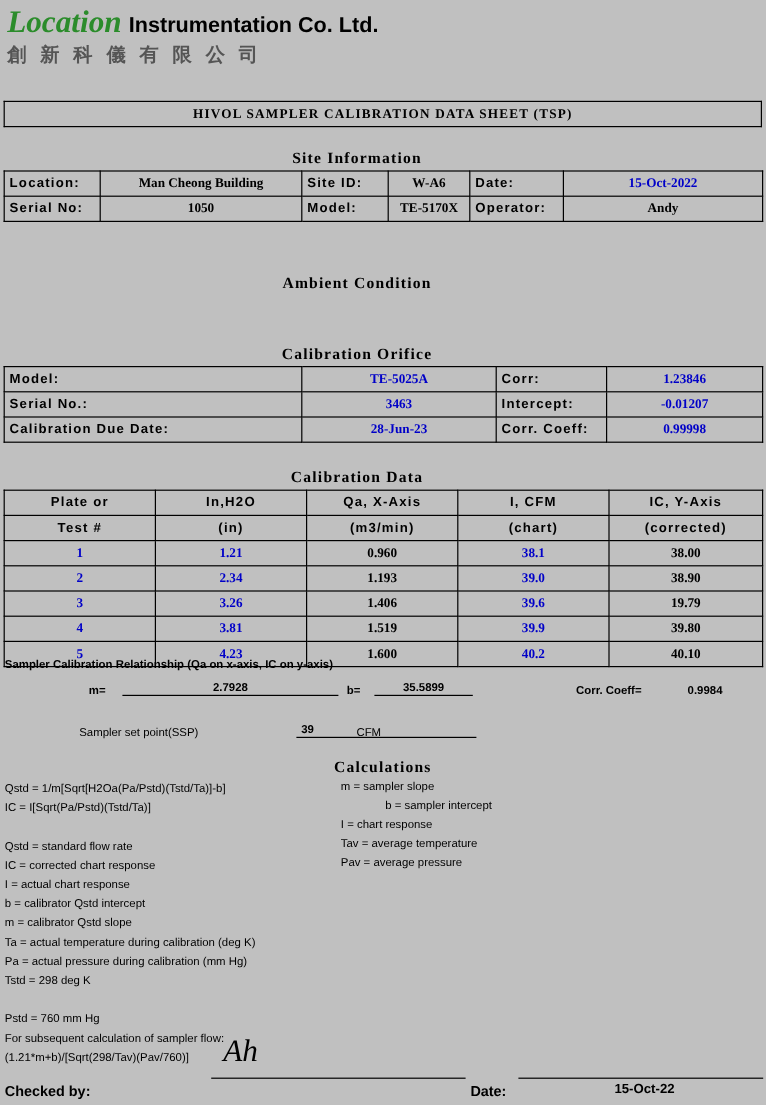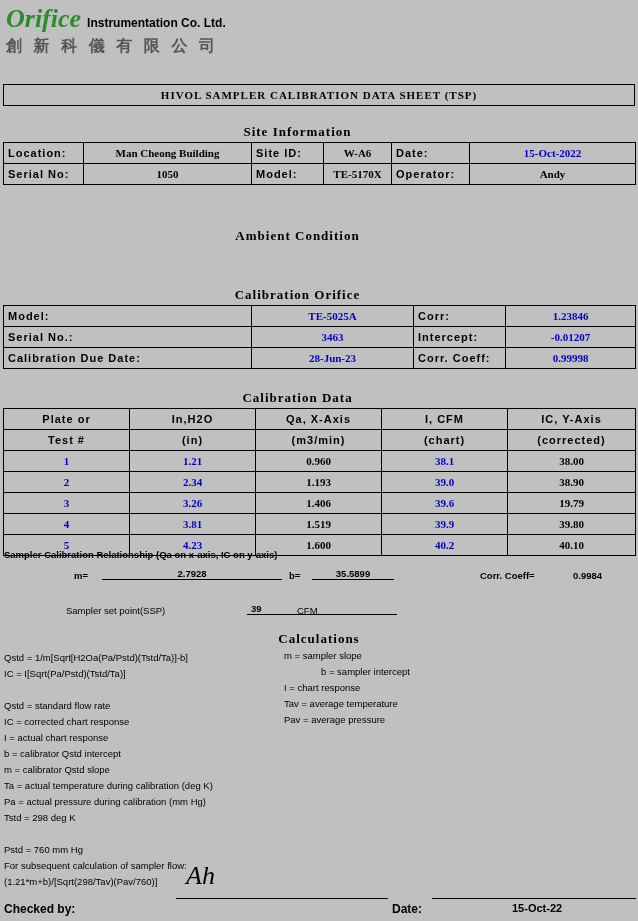--- a/index.html
+++ b/index.html
@@ -16,21 +16,21 @@
   
   .brandrow{position:absolute;left:6px;top:4px;width:620px;height:48px;}
   .brand-inno{
     font-family:"Liberation Serif", serif;
     font-style:italic;font-weight:bold;font-size:26px;
     color:#2b8c2b; letter-spacing:0px;
     display:inline-block;vertical-align:baseline;
   }
   .brand-rest{
     font-family:"Liberation Sans", sans-serif;
-    font-weight:bold;font-size:12px;color:#000;
+    font-weight:bold;font-size:18px;color:#000;
     display:inline-block;vertical-align:baseline;margin-left:6px;
   }
   .brand-cn{
     margin-top:2px;
     font-family:"DejaVu Sans", sans-serif;
     font-size:16px;font-weight:bold;color:#555;letter-spacing:3px;
   }
 
   
   .tbl{position:absolute;border-collapse:collapse;table-layout:fixed;}
@@ -68,21 +68,21 @@
     font-family:"Liberation Serif", serif;
     font-style:italic;font-size:26px;color:#000000;
   }
 </style>
 </head>
 <body>
 
 <div class="page">
 
   <div class="brandrow">
-    <span class="brand-inno">Orifice</span><span class="brand-rest">Instrumentation Co. Ltd.</span>
+    <span class="brand-inno">Location</span><span class="brand-rest">Instrumentation Co. Ltd.</span>
     <div class="brand-cn">創 新 科 儀 有 限 公 司</div>
   </div>
 
   <table class="tbl" style="left:3px;top:84px;width:632px;">
     <tbody>
         <tr>
           <td class="title-cell">HIVOL  SAMPLER  CALIBRATION    DATA  SHEET  (TSP)</td>
         </tr>
   </tbody>
     </table>

